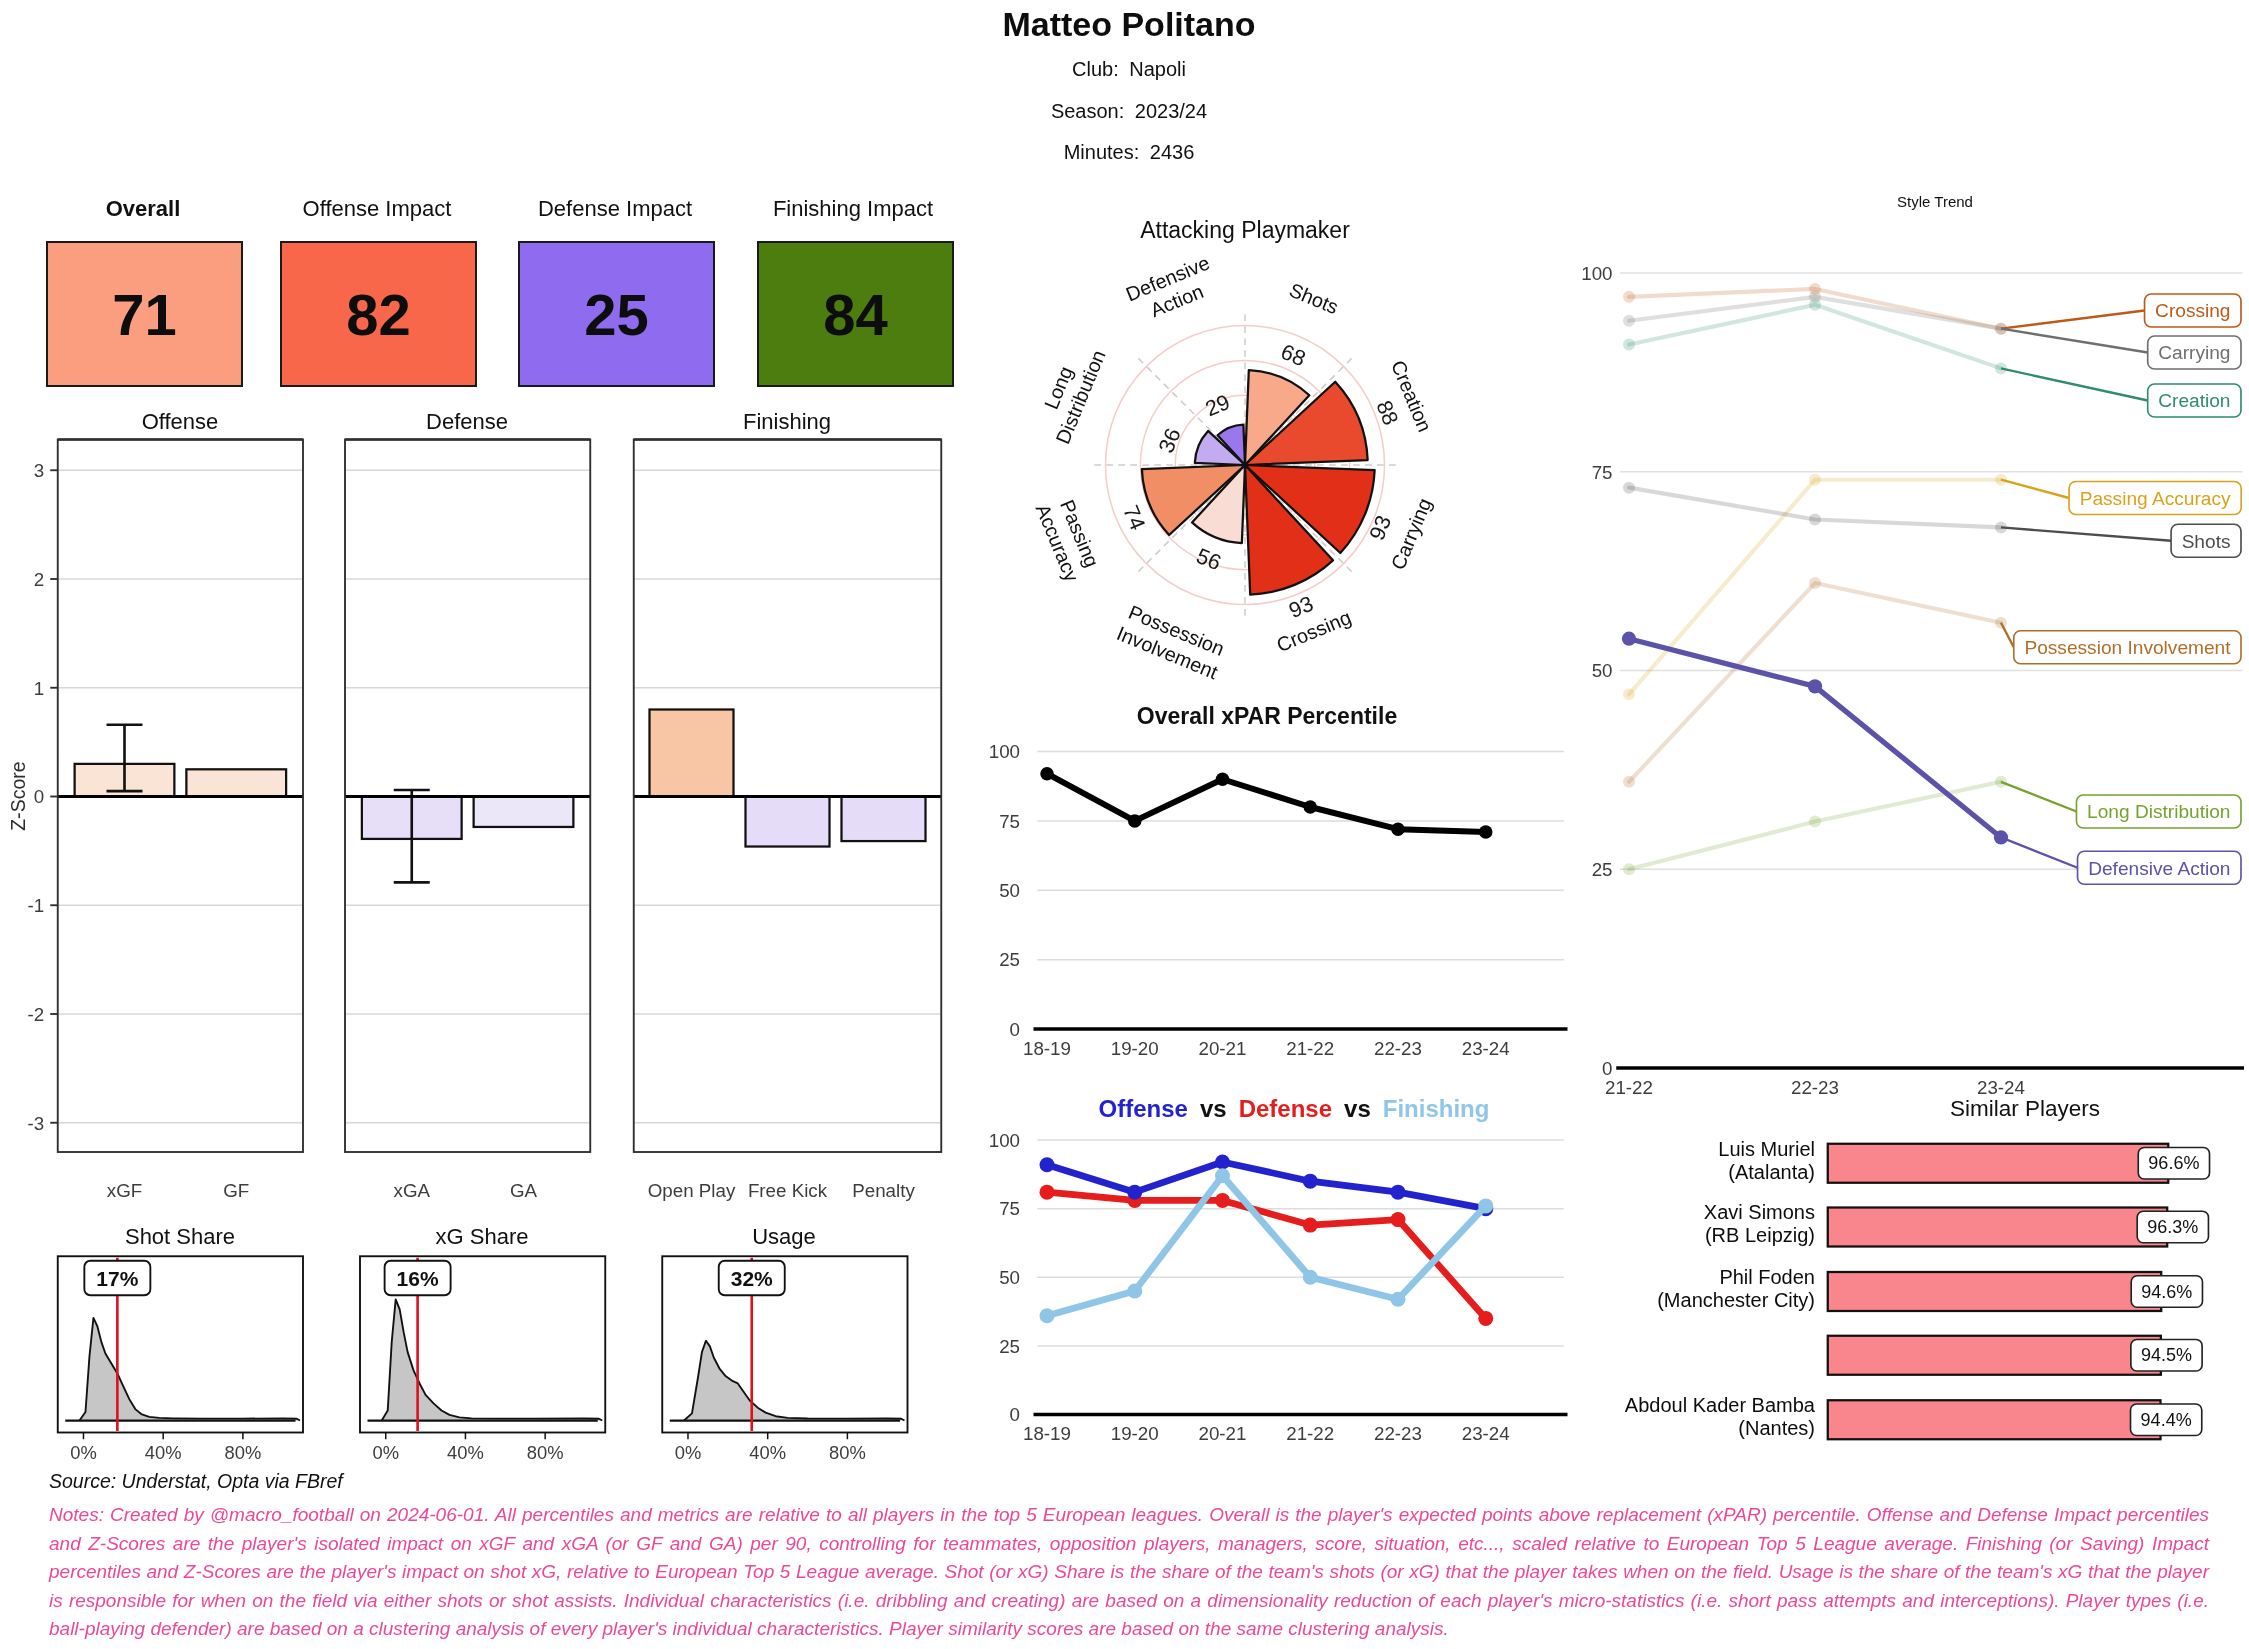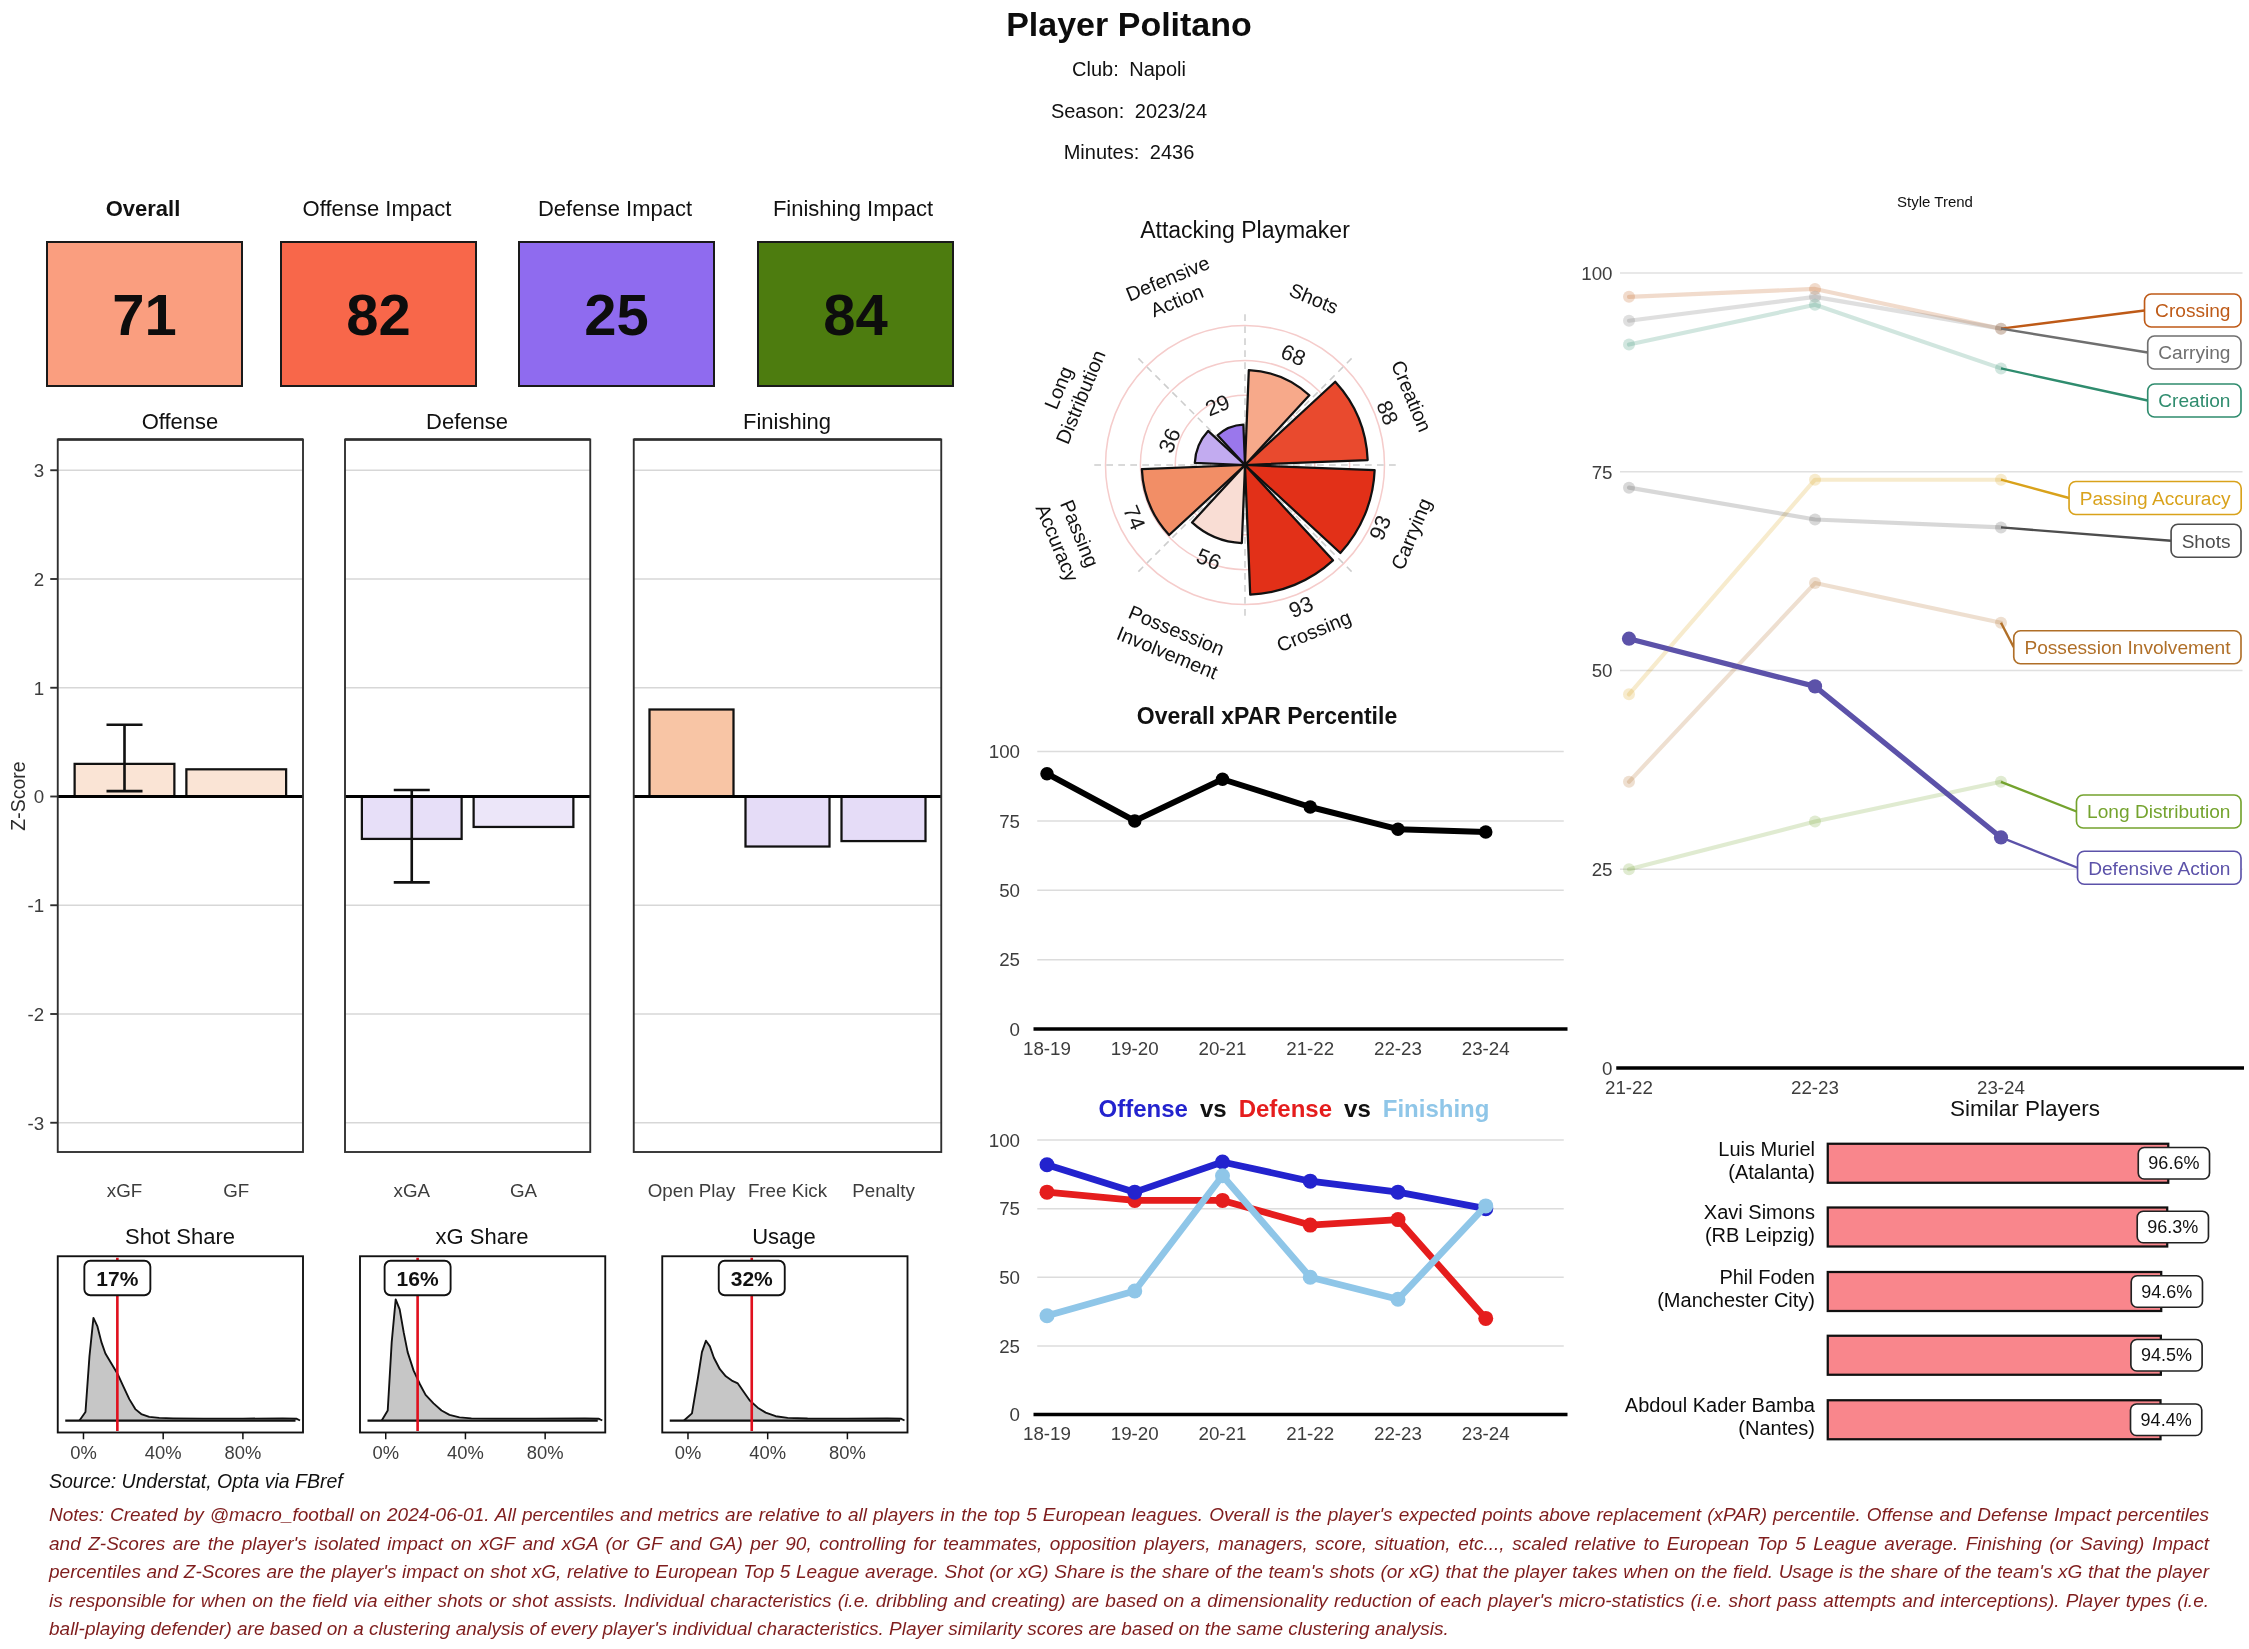--- a/index.html
+++ b/index.html
@@ -21,21 +21,21 @@
   .ptitle{position:absolute;transform:translateX(-50%);font-size:22px;font-weight:500;color:#111;white-space:nowrap;}
   .btitle{font-weight:700;}
   .xtitle{font-size:23px;}
   .rtitle{font-size:23px;font-weight:400;margin-top:25px;}
   .ctitle{position:absolute;transform:translateX(-50%);display:flex;gap:12px;font-size:24px;font-weight:700;white-space:nowrap;}
   .ylab{position:absolute;font-size:19.5px;color:#2d2d2d;transform:translate(-50%,-50%) rotate(-90deg);white-space:nowrap;}
   
   .sim-name{position:absolute;right:435px;width:330px;text-align:right;font-size:20px;line-height:23px;color:#0d0d0d;white-space:nowrap;}
   
   .src{position:absolute;font-size:19.5px;font-style:italic;color:#111;}
-  .notes{position:absolute;font-size:19px;font-style:italic;color:#7f1d1d;line-height:28.5px;width:2160px;text-align:justify;}
+  .notes{position:absolute;font-size:19px;font-style:italic;color:#ec4899;line-height:28.5px;width:2160px;text-align:justify;}
 </style>
 </head>
 <body>
 
 <div id="app">
   <svg id="cv" width="2250" height="1650" viewBox="0 0 3000 2200">
       <line x1="77" y1="627" x2="404" y2="627" stroke="#d7d7d7" stroke-width="2"></line>
       <line x1="77" y1="772" x2="404" y2="772" stroke="#d7d7d7" stroke-width="2"></line>
       <line x1="77" y1="917" x2="404" y2="917" stroke="#d7d7d7" stroke-width="2"></line>
       <line x1="77" y1="1207" x2="404" y2="1207" stroke="#d7d7d7" stroke-width="2"></line>
@@ -311,21 +311,21 @@
       <text x="2889.12" y="1730" fill="#111" font-size="24" text-anchor="middle" font-weight="400">94.6%</text>
       <rect x="2437" y="1781" width="444.15000000000003" height="52" fill="#F9868C" stroke="#111" stroke-width="3"></rect>
       <rect x="2841.15" y="1786" width="95" height="42" rx="8" fill="#fff" stroke="#222" stroke-width="2.2"></rect>
       <text x="2888.65" y="1815" fill="#111" font-size="24" text-anchor="middle" font-weight="400">94.5%</text>
       <rect x="2437" y="1867" width="443.68000000000006" height="52" fill="#F9868C" stroke="#111" stroke-width="3"></rect>
       <rect x="2840.6800000000003" y="1872" width="95" height="42" rx="8" fill="#fff" stroke="#222" stroke-width="2.2"></rect>
       <text x="2888.1800000000003" y="1901" fill="#111" font-size="24" text-anchor="middle" font-weight="400">94.4%</text>
     </svg>
 
   <div class="abs" style="left:1129px;top:4.5px;">
-    <div class="player-title ctr abs" style="left:0;top:0;">Player Politano</div>
+    <div class="player-title ctr abs" style="left:0;top:0;">Matteo Politano</div>
   </div>
   <div class="abs hrow ctr" style="left:1129px;top:58px;">
     <span>Club:</span><span class="hv">Napoli</span>
   </div>
   <div class="abs hrow ctr" style="left:1129px;top:100px;">
     <span>Season:</span><span class="hv">2023/24</span>
   </div>
   <div class="abs hrow ctr" style="left:1129px;top:141px;">
     <span>Minutes:</span><span class="hv">2436</span>
   </div>

